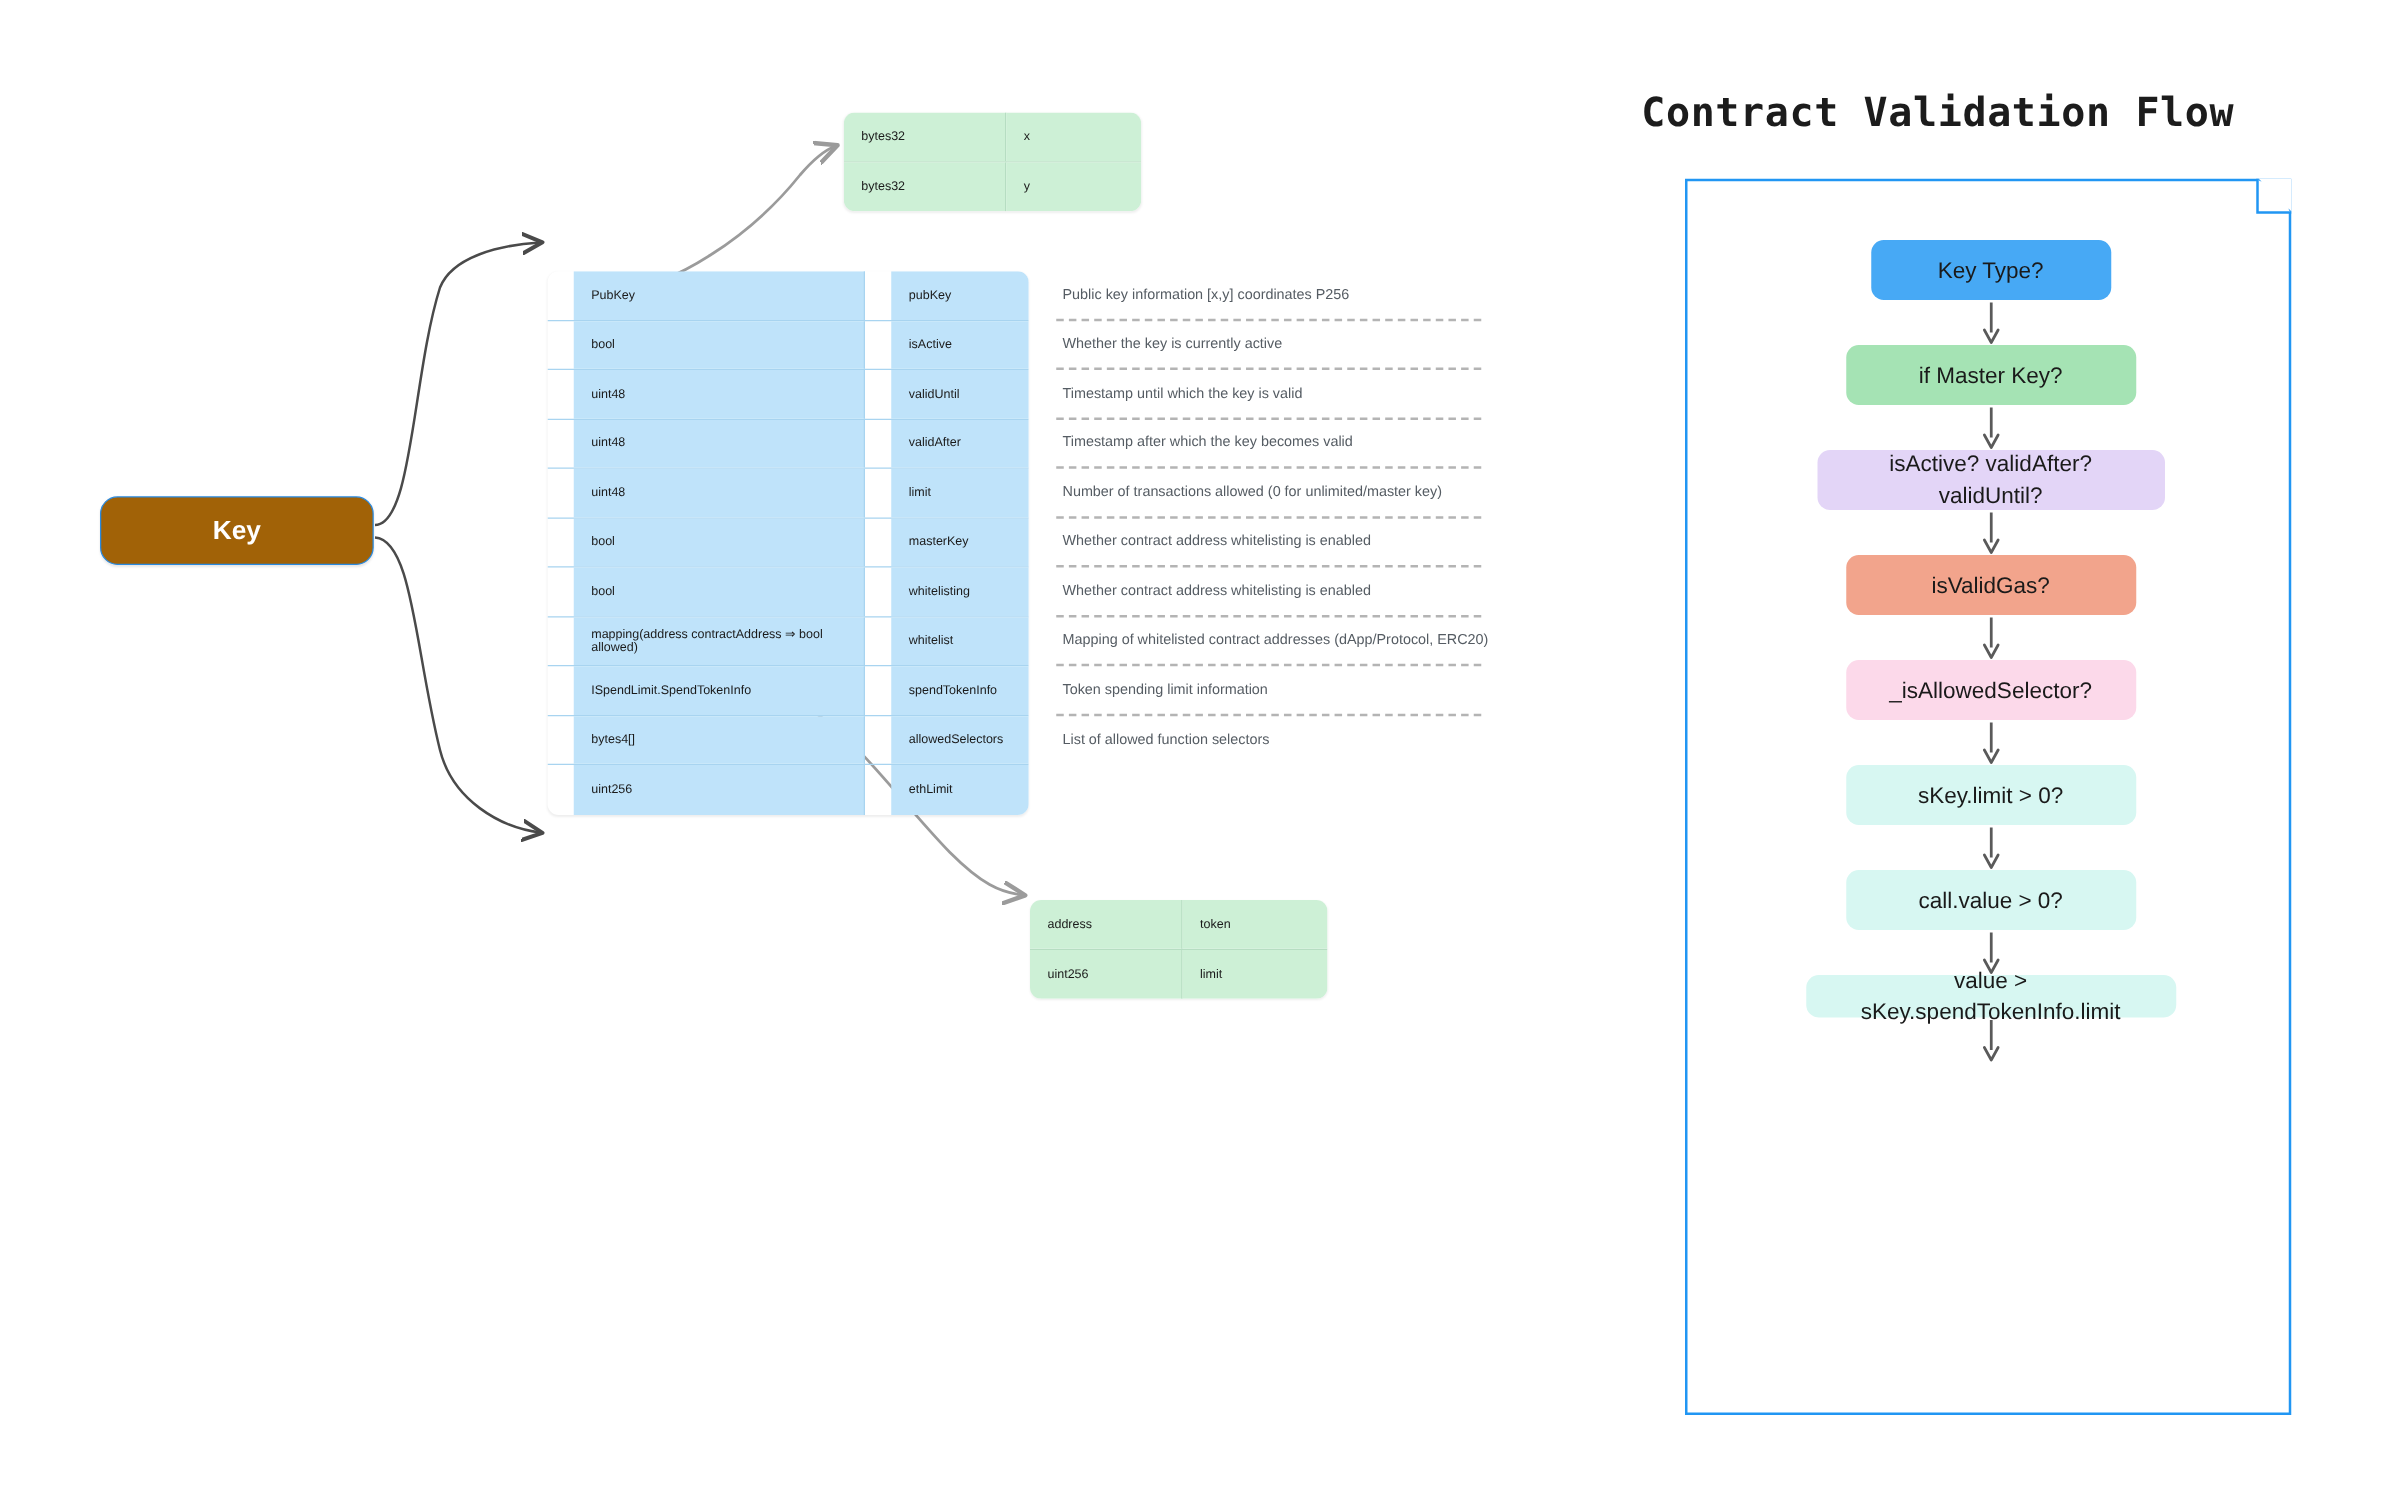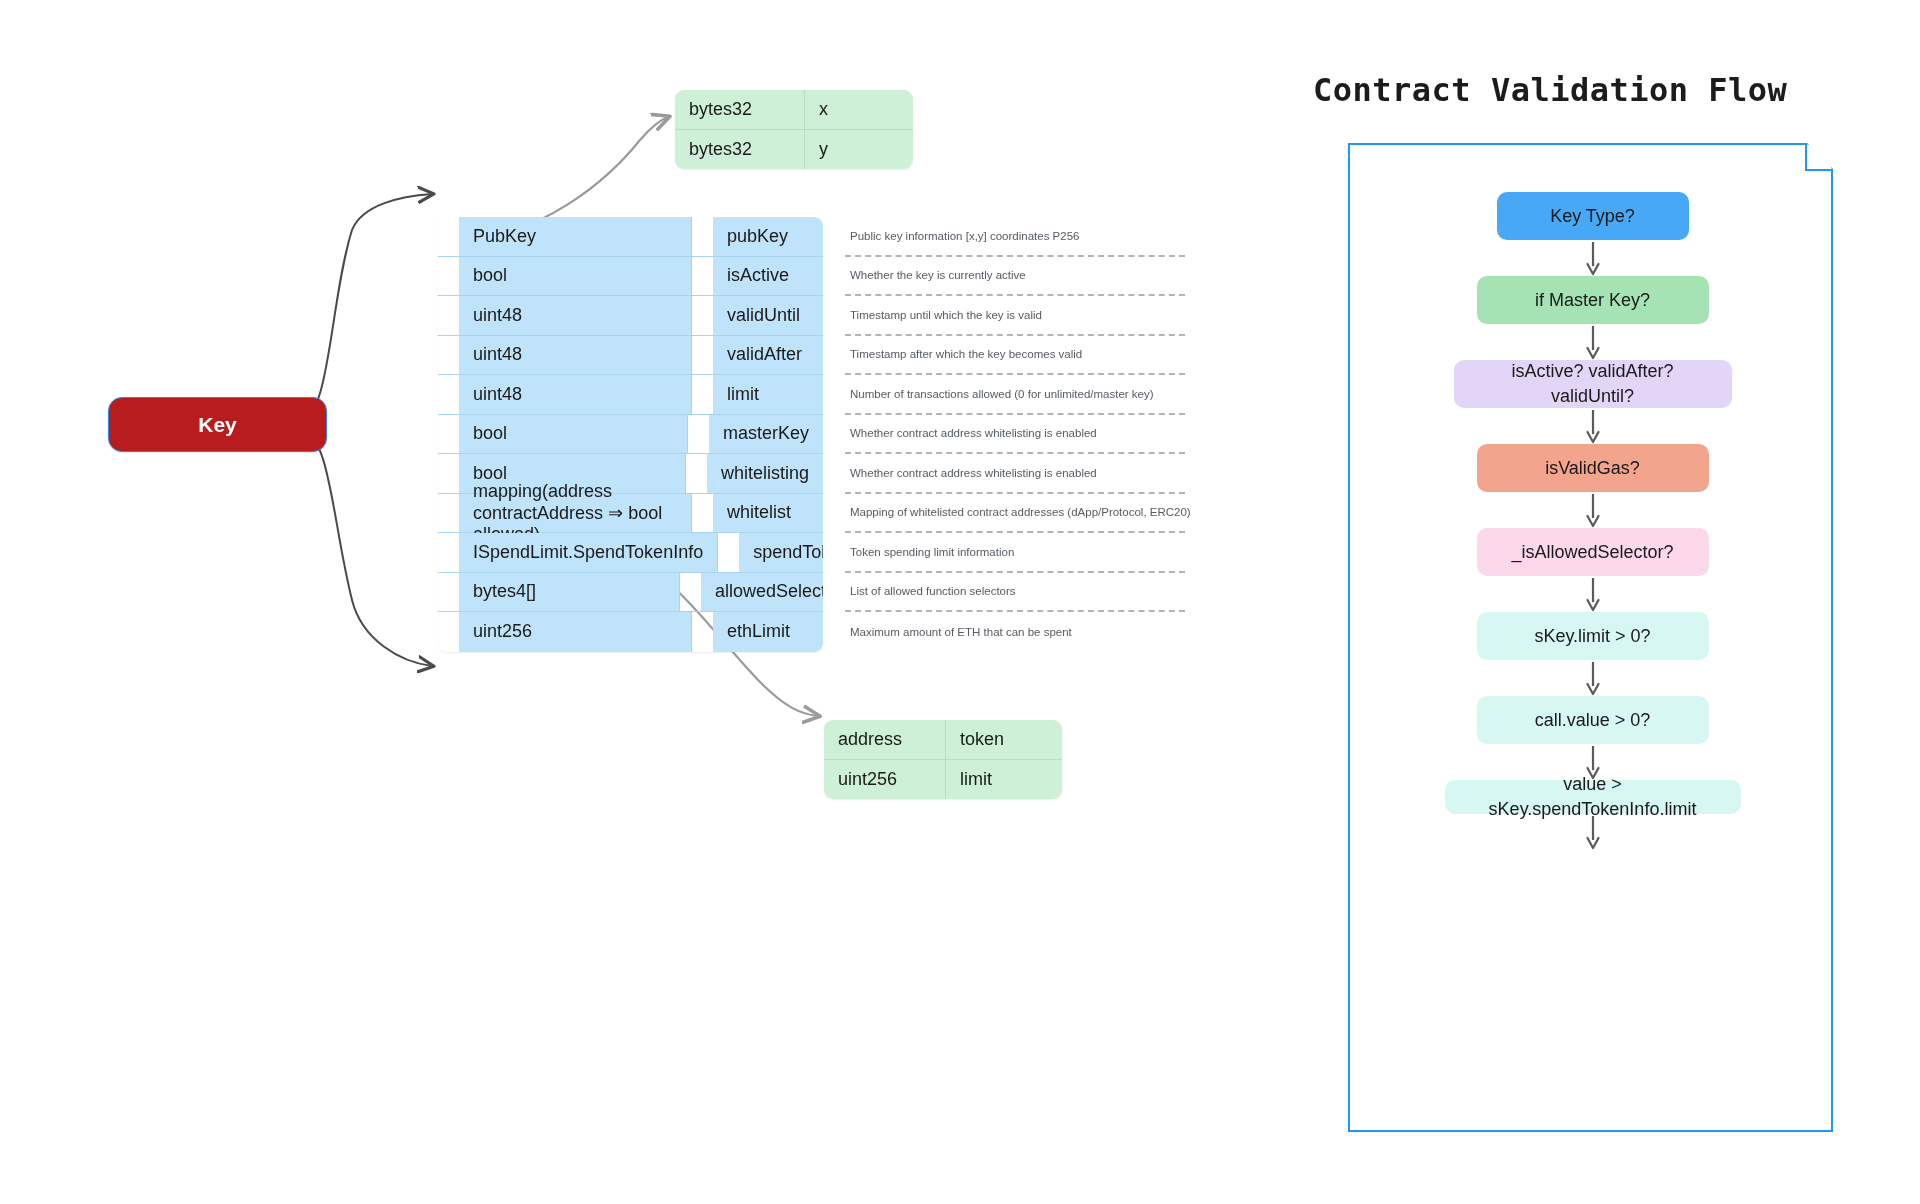--- a/index.html
+++ b/index.html
@@ -9,38 +9,37 @@
     font-family: "Liberation Sans", sans-serif;
     overflow: hidden;
   }
   #stage { position: relative; width: 1920px; height: 1204px; }
 
   
   .key-node {
     position: absolute;
     left: 80px; top: 397px;
     width: 219px; height: 55px;
-    background: #b91c1c;
+    background: #a16207;
     border: 1.5px solid #2a8ae0;
     border-radius: 14px;
     display: flex; align-items: center; justify-content: center;
     color: #ffffff; font-size: 21px; font-weight: bold;
     box-shadow: 0 1px 2px rgba(0,0,0,.10);
-    margin-left: 28px;
   }
 
   .tbl {
     position: absolute;
     border-radius: 9px;
     overflow: hidden;
     box-shadow: 0 1px 2px rgba(0,0,0,.07);
   }
   .tbl .row { display: flex; }
   .tbl .cell {
-    font-size: 18px; color: #1a1a1a;
+    font-size: 10px; color: #1a1a1a;
     padding: 0 14px;
     display: flex; align-items: center;
   }
 
   
   #struct-table { left: 438px; top: 217px; width: 385px; }
   #struct-table .row { height: 39.5px; border-bottom: 1px solid #a8d4f0; }
   #struct-table .row:last-child { border-bottom: none; }
   #struct-table .cell { background: #bfe3fa; height: 100%; margin-left: 21px; }
   #struct-table .c-type { width: 263px; border-right: 1px solid #a8d4f0; }
@@ -201,21 +200,20 @@
     <div class="desc-item">Public key information [x,y] coordinates P256</div>
     <div class="desc-item">Whether the key is currently active</div>
     <div class="desc-item">Timestamp until which the key is valid</div>
     <div class="desc-item">Timestamp after which the key becomes valid</div>
     <div class="desc-item">Number of transactions allowed (0 for unlimited/master key)</div>
     <div class="desc-item">Whether contract address whitelisting is enabled</div>
     <div class="desc-item">Whether contract address whitelisting is enabled</div>
     <div class="desc-item">Mapping of whitelisted contract addresses (dApp/Protocol, ERC20)</div>
     <div class="desc-item">Token spending limit information</div>
     <div class="desc-item">List of allowed function selectors</div>
-    <div class="desc-item">Maximum amount of ETH that can be spent</div>
   </div>
 
   <div class="tbl tbl-green" id="spend-table">
     <div class="row">
       <div class="cell c-type">address</div>
       <div class="cell c-name">token</div>
     </div>
     <div class="row">
       <div class="cell c-type">uint256</div>
       <div class="cell c-name">limit</div>

